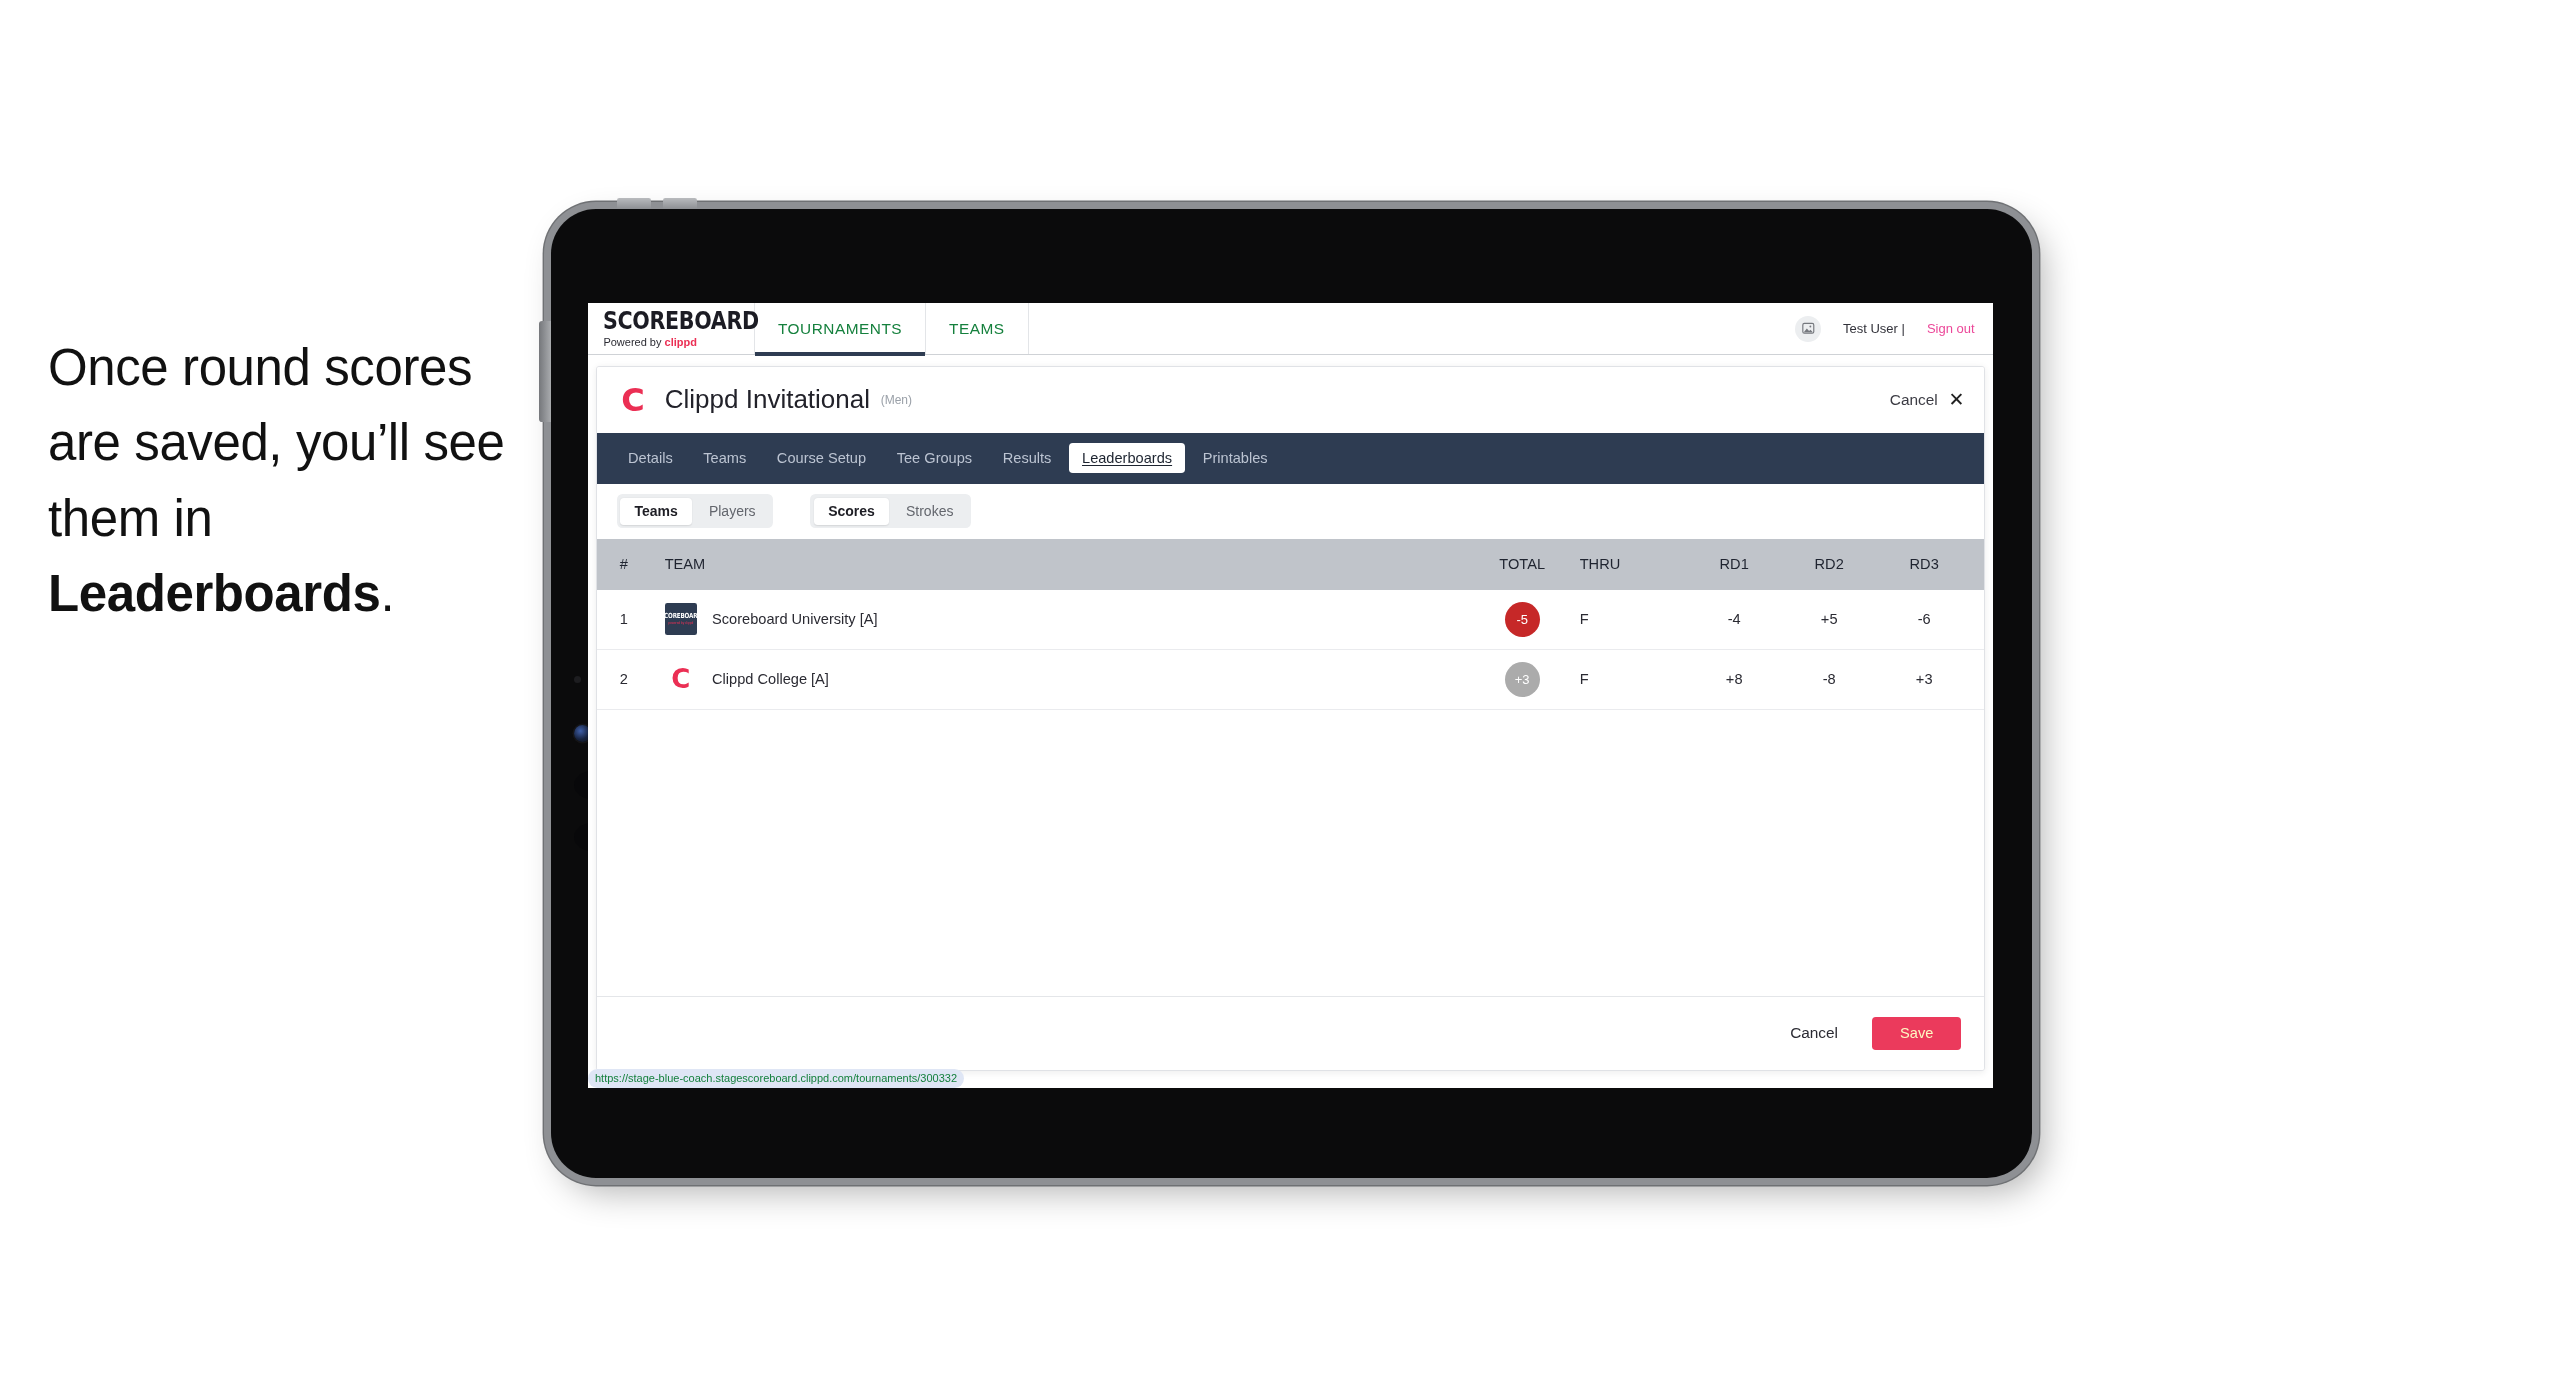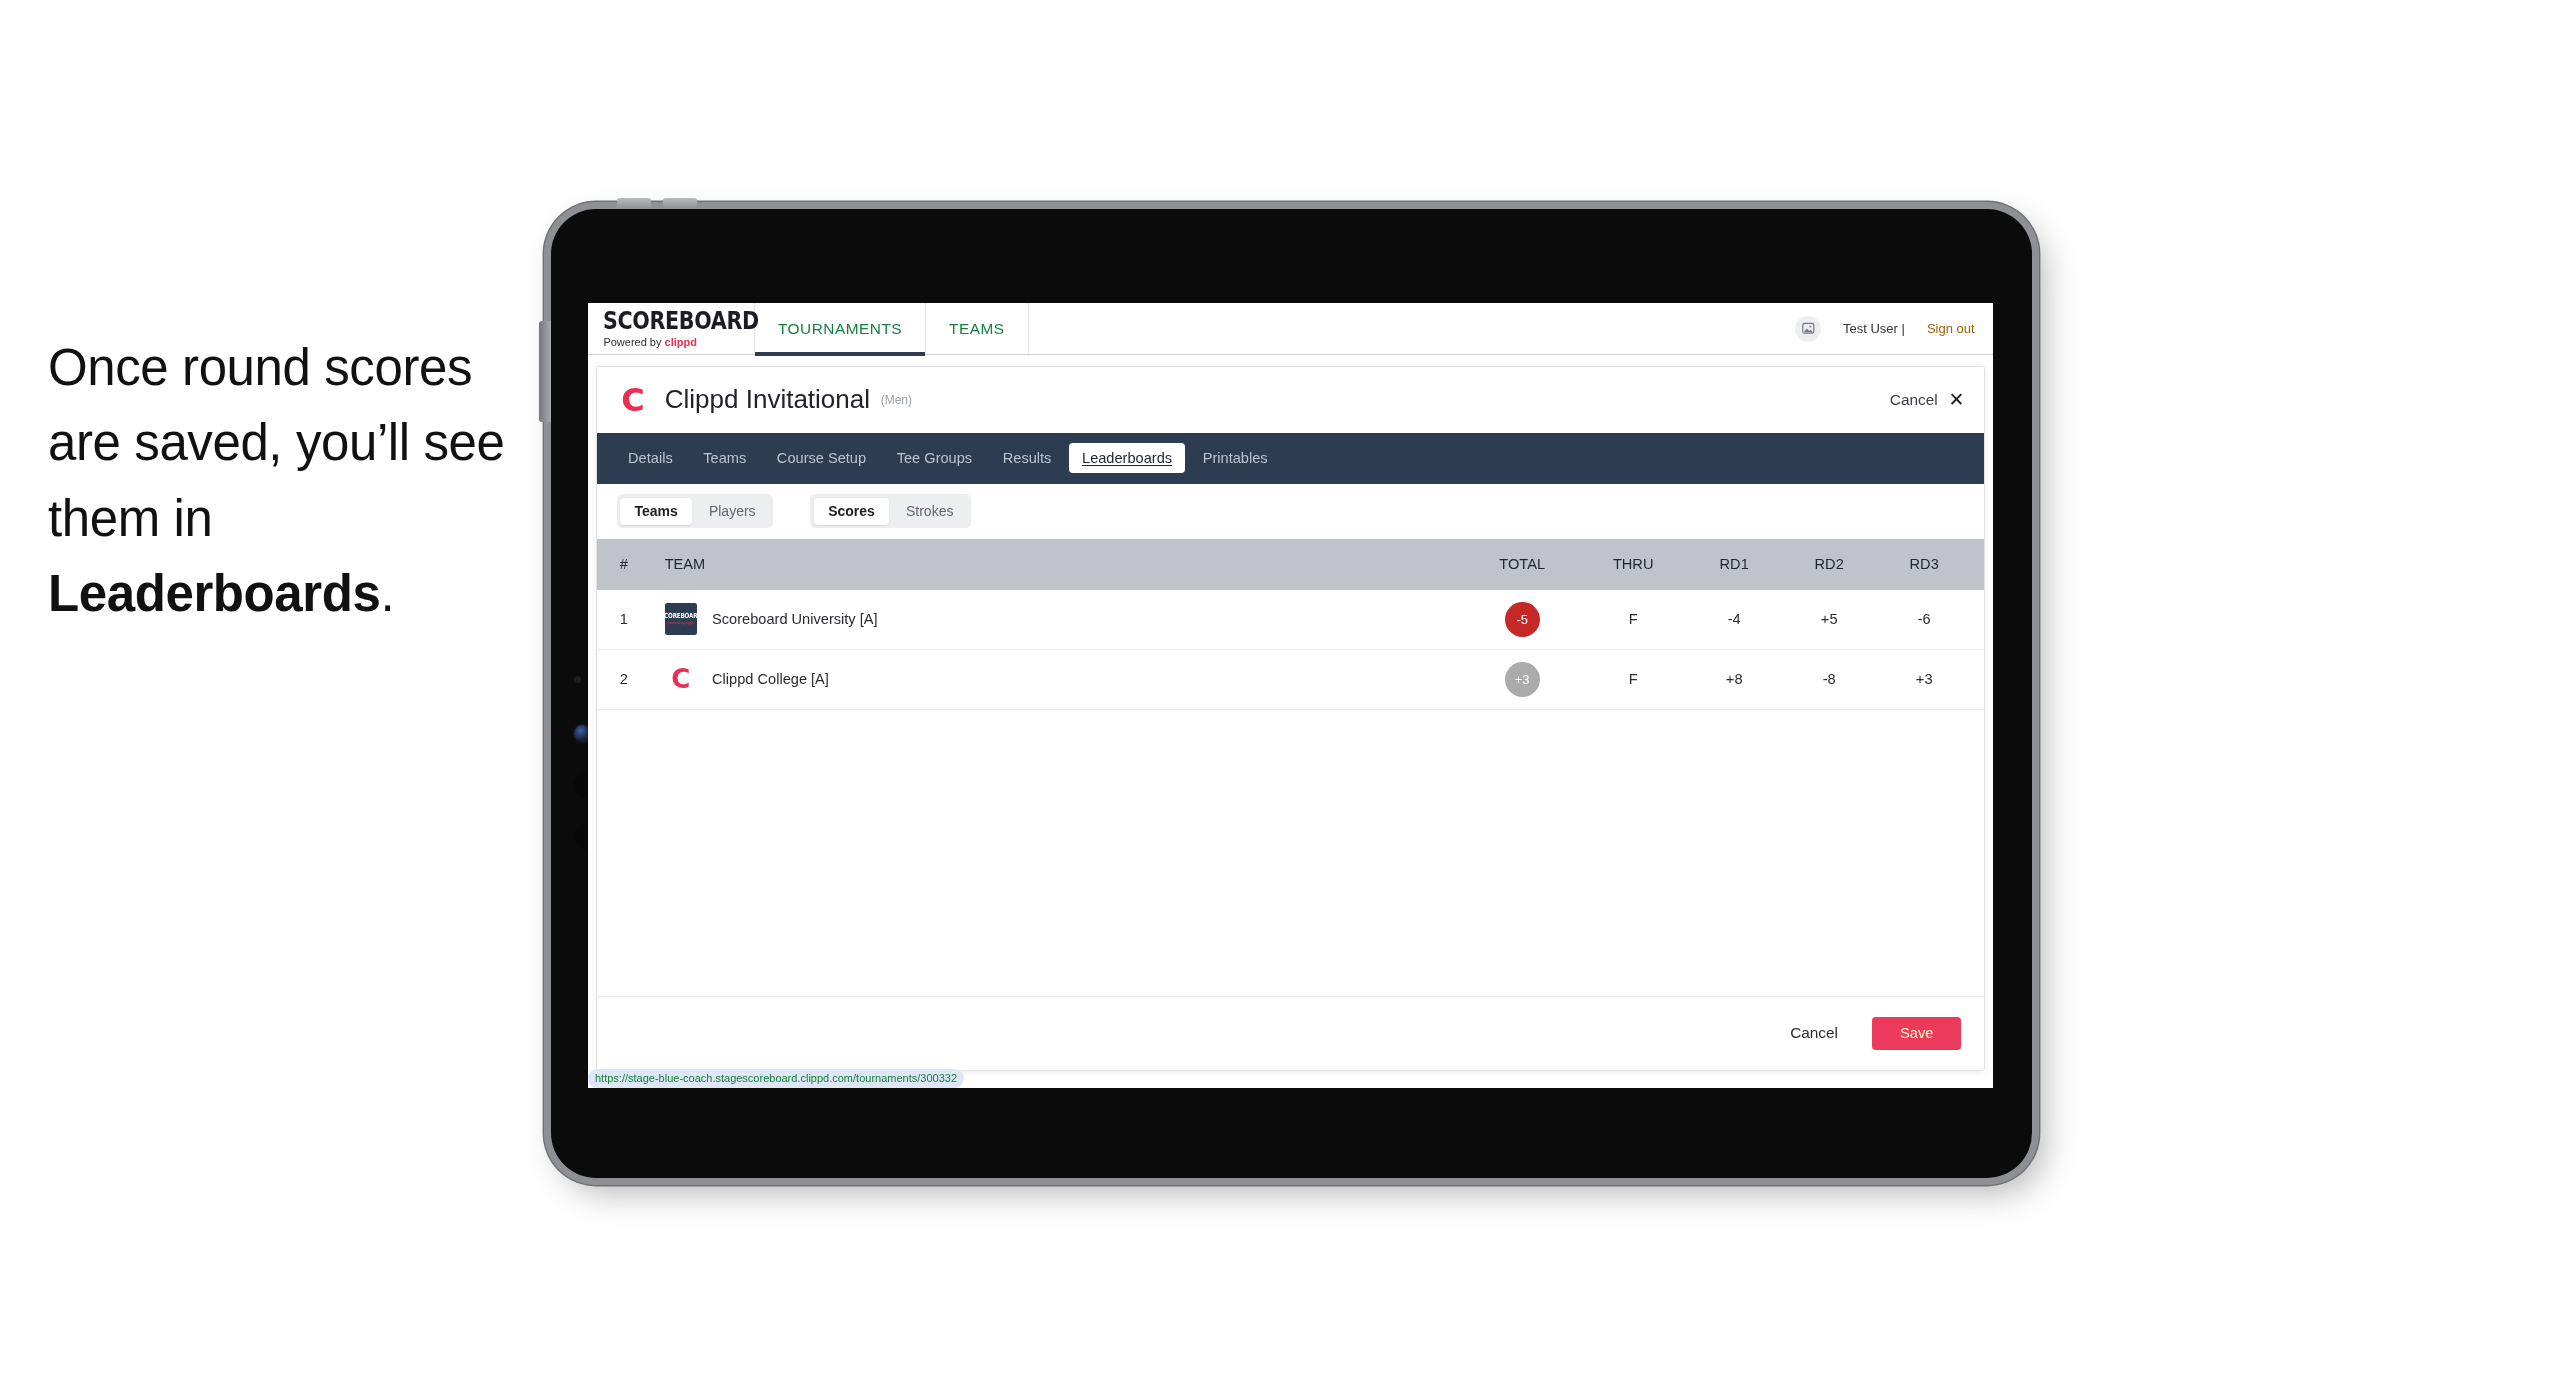--- a/index.html
+++ b/index.html
@@ -129,21 +129,21 @@
   #user-area {
     display: flex; align-items: center; gap: 22px;
     padding-right: 18.4px;
   }
   #avatar {
     width: 26px; height: 26px; border-radius: 50%;
     background: #eceef0;
     display: flex; align-items: center; justify-content: center;
   }
   #user-name { font-size: 13px; color: #32323a; }
-  #sign-out  { font-size: 13px; color: #a16207; text-align: center; }
+  #sign-out  { font-size: 13px; color: #ec4899; text-align: center; }
 
   
   #card {
     margin: 10.7px 7.7px 0 7.7px;
     height: 705px;
     background: #ffffff;
     border: 0.8px solid #e0e2e6;
     border-radius: 3.1px;
     box-shadow: 0 1.5px 7.7px rgba(0,0,0,0.07);
     display: flex; flex-direction: column;
@@ -233,21 +233,21 @@
     height: 60px;
     display: flex; align-items: center;
     font-size: 14.6px;
     color: #2a2a32;
     border-bottom: 0.8px solid #eaebee;
     background: #fff;
   }
   .c-rank  { width: 54px; text-align: center; flex: none; }
   .c-team  { width: 814px; display: flex; align-items: center; flex: none; padding-left: 14px; }
   .c-total { width: 115px; display: flex; justify-content: center; flex: none; }
-  .c-thru  { width: 107px; text-align: center; flex: none; }
+  .c-thru  { width: 107px; flex: none; }
   .c-rd    { width: 95px; text-align: center; flex: none; }
   #lb-head .c-team { padding-left: 14px; text-align: center; }
 
   .team-logo-box {
     width: 32px; height: 32px;
     border-radius: 2.3px;
     background: #2e3c52;
     display: flex; flex-direction: column;
     align-items: center; justify-content: center;
     margin-right: 15.4px;

